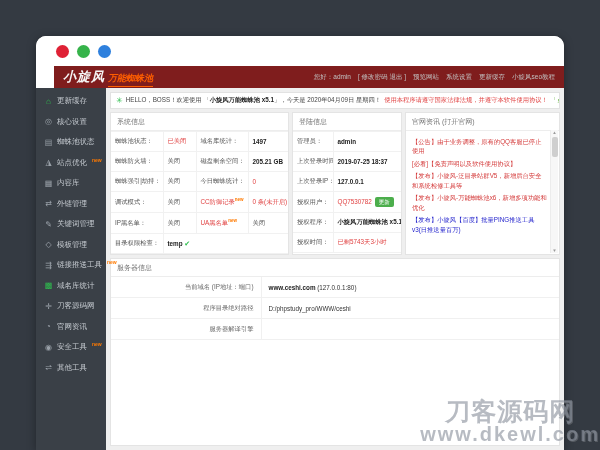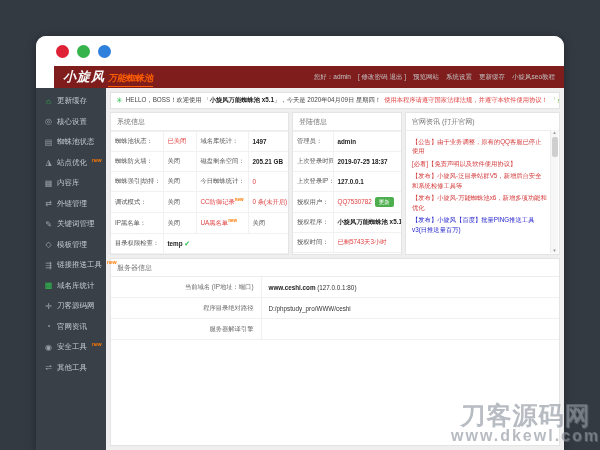--- a/index.html
+++ b/index.html
@@ -81,21 +81,21 @@
   .server-panel { background:#fff; border:1px solid #e4e4e4; flex:1; min-height:0; overflow:hidden; }
   table.server { width:100%; border-collapse:collapse; font-size:6.3px; }
   table.server td { border-bottom:1px solid #f0f0f0; padding:5.5px 7px; white-space:nowrap; overflow:hidden; }
   table.server td.lbl { width:150px; text-align:right; color:#666; border-right:1px solid #f0f0f0; }
   table.server td.val { color:#333; }
   
   .watermark { position:absolute; right:0px; bottom:5px; text-align:center; z-index:50; pointer-events:none;
                color:rgba(138,146,156,0.62); font-weight:bold; line-height:1.05;
                text-shadow:1px 1px 0 rgba(255,255,255,0.18); }
   .wm1 { font-size:25px; letter-spacing:1px; }
-  .wm2 { font-size:16px; letter-spacing:2px; }
+  .wm2 { font-size:20px; letter-spacing:2px; }
 </style>
 </head>
 <body>
 
 <div class="window">
 
   <div class="chrome">
     <div class="dot" style="background:#df2135"></div>
     <div class="dot" style="background:#36b34a"></div>
     <div class="dot" style="background:#2e80dd"></div>

